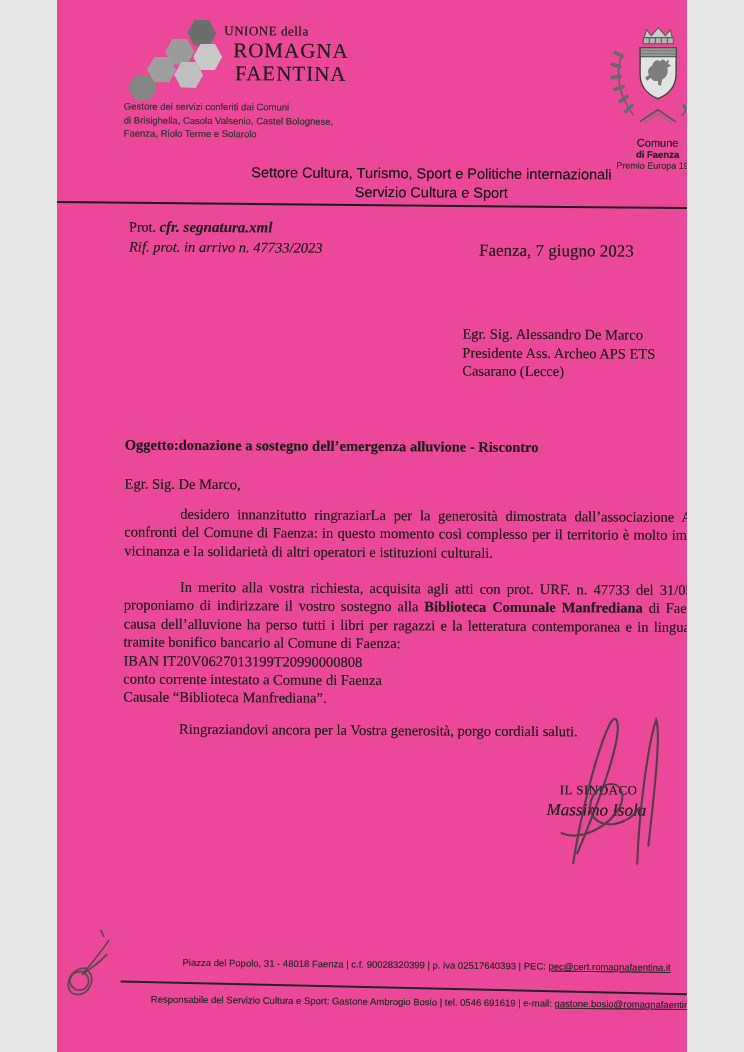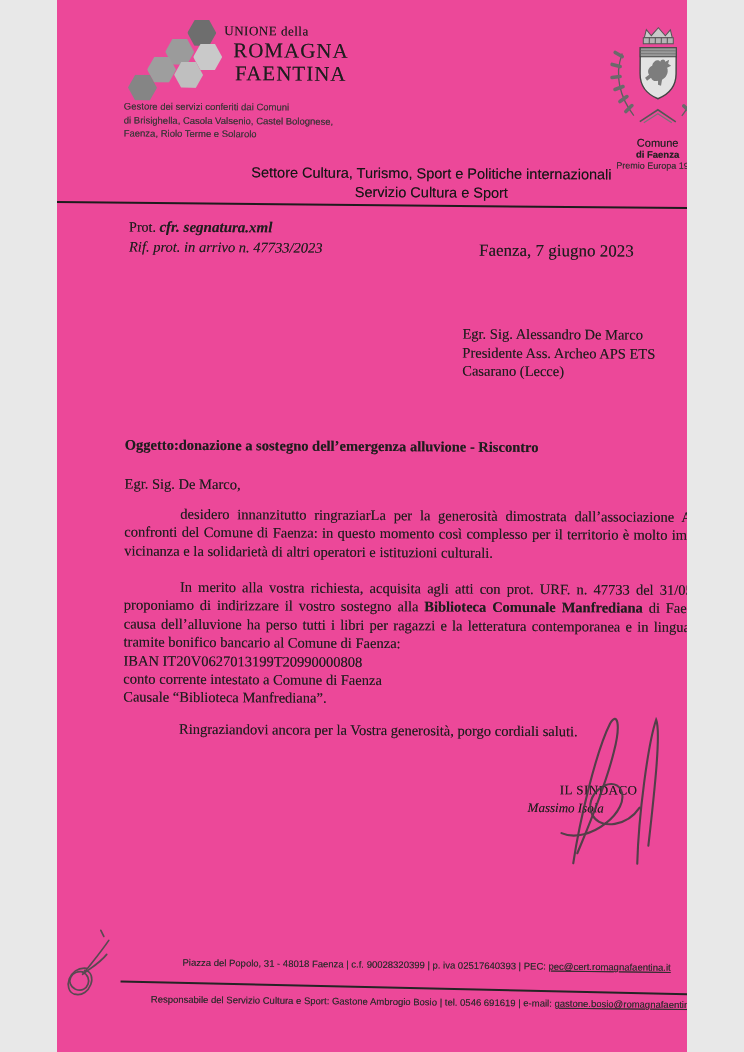--- a/index.html
+++ b/index.html
@@ -43,21 +43,21 @@
   .salutation{left:67px;top:477px;font-size:14.5px;}
 
   .para{left:67px;width:625px;font-size:14.5px;line-height:18.4px;text-align:justify;}
   .para p{margin:0;text-indent:56px;}
   .p1{top:506px;}
   .p2{top:579px;}
   .plain-line{text-align:left;}
   .closing{left:67px;top:722px;width:625px;font-size:14.5px;text-indent:56px;}
 
   .sig-title{left:504px;top:781px;font-size:13px;letter-spacing:.5px;}
-  .sig-name{left:472px;top:799px;font-size:13px;font-style:italic;}
+  .sig-name{left:491px;top:799px;font-size:17px;font-style:italic;}
   .sig-svg{left:468px;top:710px;}
   .paraph-svg{left:6px;top:928px;}
 
   .footer{left:0;width:744px;text-align:center;font-size:9.5px;color:#2e2e2e;
           transform:rotate(0.25deg);}
   .footer1{top:959px;}
   .footer2{top:996px;}
   .rule-footer{left:66px;top:982px;width:592px;height:2px;background:#242424;
                transform:rotate(0.95deg);transform-origin:left center;}
 </style>

